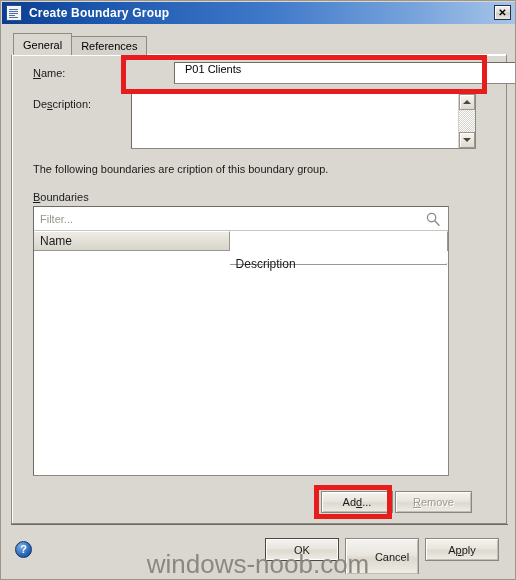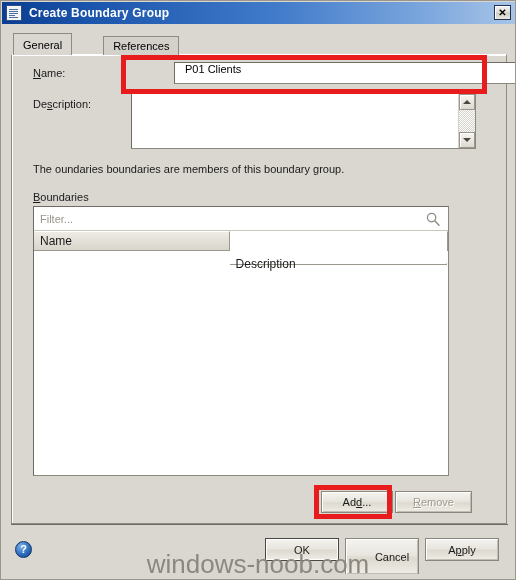--- a/index.html
+++ b/index.html
@@ -80,21 +80,20 @@
   }
 
   
   .tabstrip {
     position: absolute;
     left: 12px; top: 33px;
     height: 21px;
     display: flex;
     align-items: flex-end;
     z-index: 5;
-    gap: 32px;
   }
   .tab {
     height: 20px;
     padding: 0 9px;
     display: flex;
     align-items: center;
     font-size: 11px;
     background: #d9d7d0;
     border: 1px solid #8f8b80;
     border-bottom: none;
@@ -423,21 +422,21 @@
     <div class="vscroll">
       <div class="sb-btn up">
           <span class="arrowglyph up"></span>
         </div>
       <div class="sb-btn down">
           <span class="arrowglyph down"></span>
         </div>
     </div>
   </div>
 
-  <div class="lbl" id="info-text">The oundaries boundaries are members of this boundary group.</div>
+  <div class="lbl" id="info-text">The following boundaries are cription of this boundary group.</div>
 
   <div class="lbl" id="boundaries-label">
     <u>B</u><span>oundaries</span>
   </div>
 
   <div id="list-frame">
 
     <div id="filter-row">
       <input id="filter-input" type="text" placeholder="Filter..." style="">
       <svg class="search-icon" viewBox="0 0 14 14">

